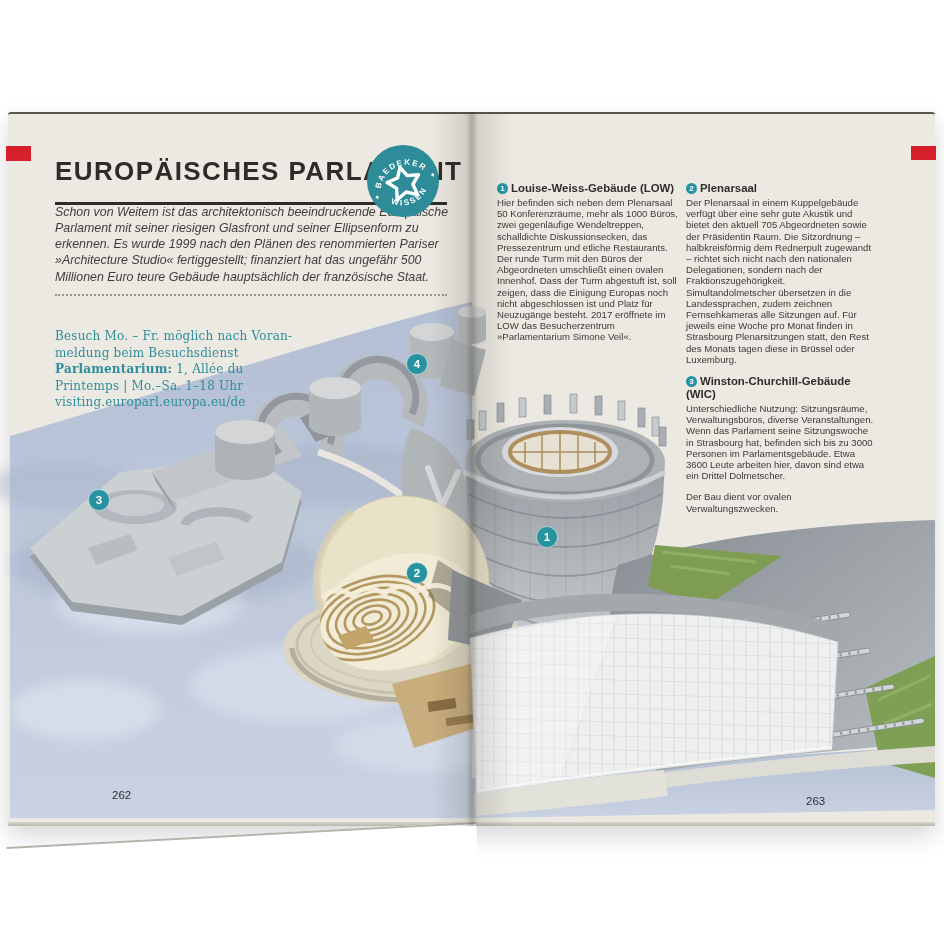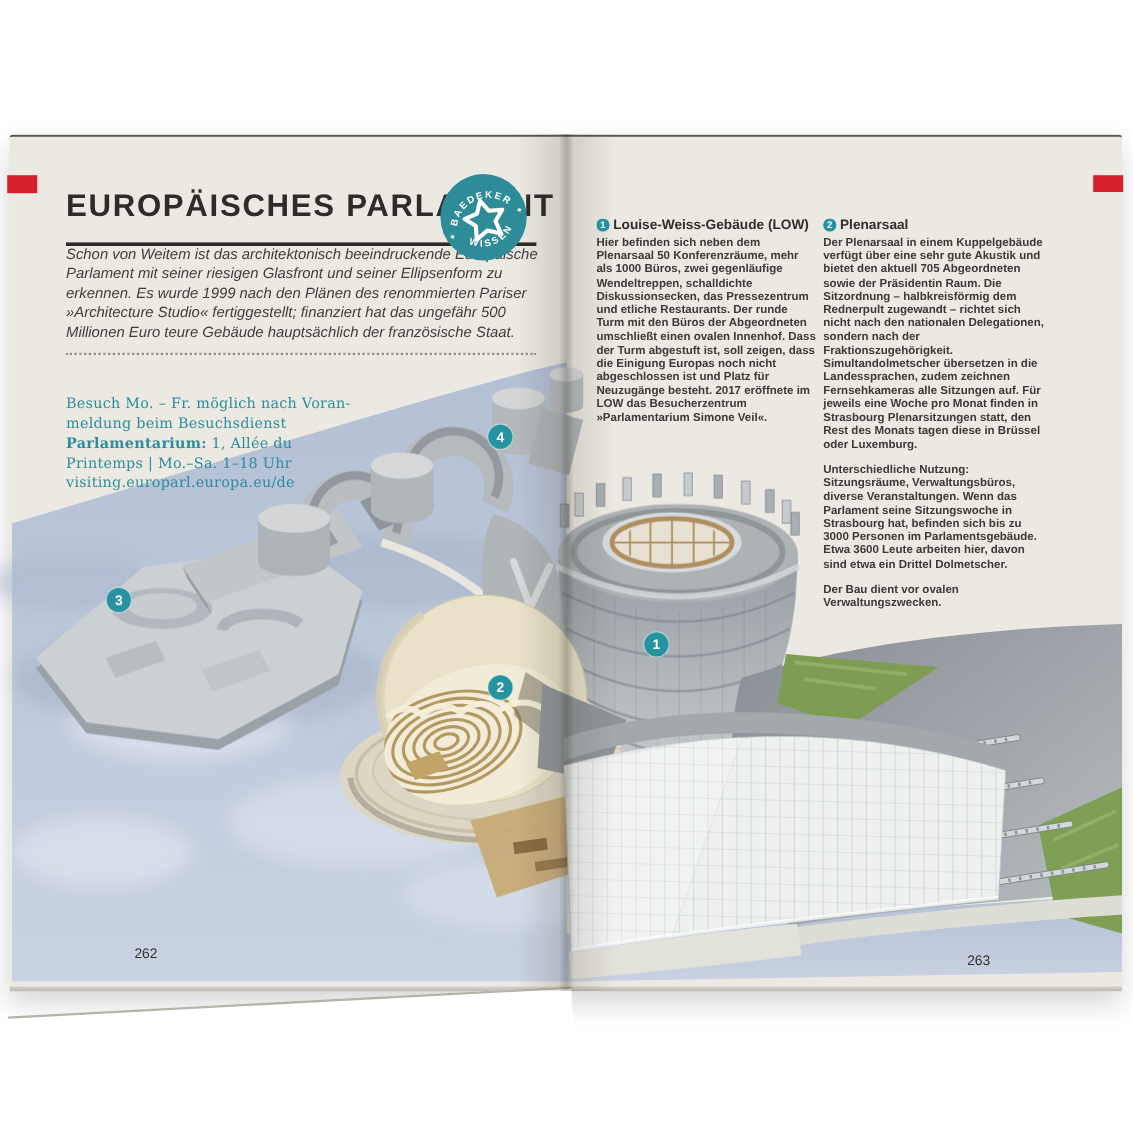--- a/index.html
+++ b/index.html
@@ -28,21 +28,21 @@
            line-height:16.5px;color:#2e8d9b;letter-spacing:.2px;margin-top:25px;}
   .contact b{font-weight:bold;}
   .col{width:184px;color:#3b3a37;}
   .col1{left:497px;top:182px;}
   .col2{left:686px;top:182px;width:189px;}
   .sec{margin-bottom:10px;}
   .sec h3{margin:0 0 2px 0;font-size:11.4px;font-weight:bold;color:#2e2d2a;line-height:13px;}
   .num{display:inline-block;width:11px;height:11px;border-radius:50%;background:#2691a0;color:#fff;
        font-size:8px;line-height:11px;text-align:center;font-weight:bold;margin-right:3px;
        vertical-align:1px;}
-  .sec p{margin:0;font-size:9.6px;line-height:11.2px;hyphens:auto;overflow-wrap:break-word;font-weight:bold;}
+  .sec p{margin:0;font-size:9.6px;line-height:11.2px;hyphens:auto;overflow-wrap:break-word;}
   .pagenum{font-size:11.5px;font-weight:500;color:#2f2e2c;z-index:4;}
   .pn-left{left:112px;top:789px;}
   .pn-right{left:806px;top:795px;text-align:right;}
   .badge{position:absolute;left:358px;top:136px;z-index:4;}
 </style>
 </head>
 <body>
 
 <div id="canvas">
 
@@ -351,20 +351,21 @@
       <p lang="de">Hier befinden sich neben dem Plenarsaal 50 Konferenzräume, mehr als 1000 Büros, zwei gegenläufige Wendeltreppen, schalldichte Diskussionsecken, das Pressezentrum und etliche Restaurants. Der runde Turm mit den Büros der Abgeordneten umschließt einen ovalen Innenhof. Dass der Turm abgestuft ist, soll zeigen, dass die Einigung Europas noch nicht abgeschlossen ist und Platz für Neuzugänge besteht. 2017 eröffnete im LOW das Besucherzentrum »Parlamentarium Simone Veil«.</p>
     </div>
   </div>
 
   <div class="txt col col2">
     <div class="sec">
       <h3><span class="num">2</span><span>Plenarsaal</span></h3>
       <p lang="de">Der Plenarsaal in einem Kuppelgebäude verfügt über eine sehr gute Akustik und bietet den aktuell 705 Abgeordneten sowie der Präsidentin Raum. Die Sitzordnung – halbkreisförmig dem Rednerpult zugewandt – richtet sich nicht nach den nationalen Delegationen, sondern nach der Fraktionszugehörigkeit. Simultandolmetscher übersetzen in die Landessprachen, zudem zeichnen Fernsehkameras alle Sitzungen auf. Für jeweils eine Woche pro Monat finden in Strasbourg Plenarsitzungen statt, den Rest des Monats tagen diese in Brüssel oder Luxemburg.</p>
     </div>
     <div class="sec">
+      <h3><span class="num">3</span><span>Winston-Churchill-Gebäude (WIC)</span></h3>
       <p lang="de">Unterschiedliche Nutzung: Sitzungsräume, Verwaltungsbüros, diverse Veranstaltungen. Wenn das Parlament seine Sitzungswoche in Strasbourg hat, befinden sich bis zu 3000 Personen im Parlamentsgebäude. Etwa 3600 Leute arbeiten hier, davon sind etwa ein Drittel Dolmetscher.</p>
     </div>
     <div class="sec">
       <p lang="de">Der Bau dient vor ovalen Verwaltungszwecken.</p>
     </div>
   </div>
 
   <div class="txt pagenum pn-left">262</div>
   <div class="txt pagenum pn-right">263</div>
 

